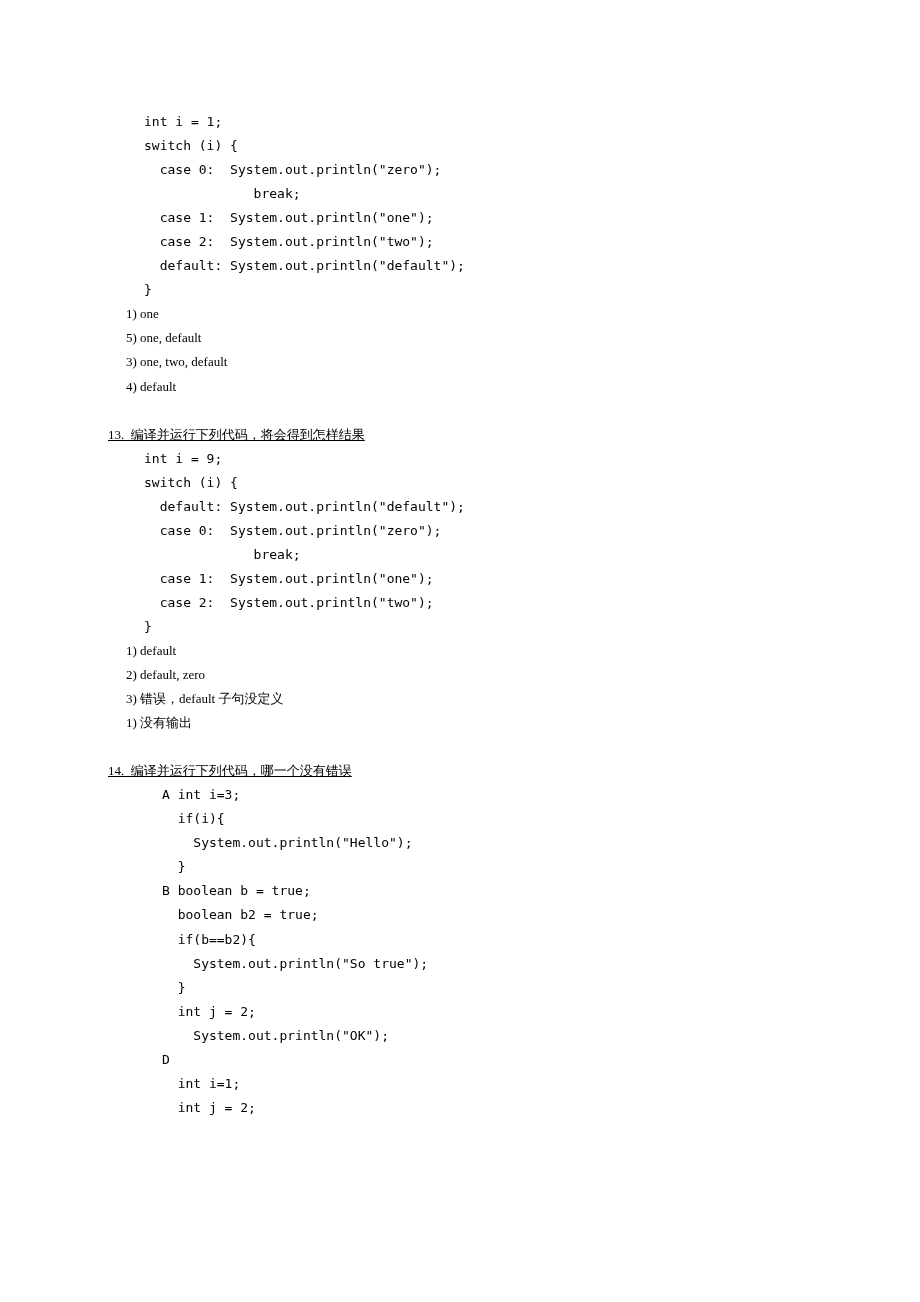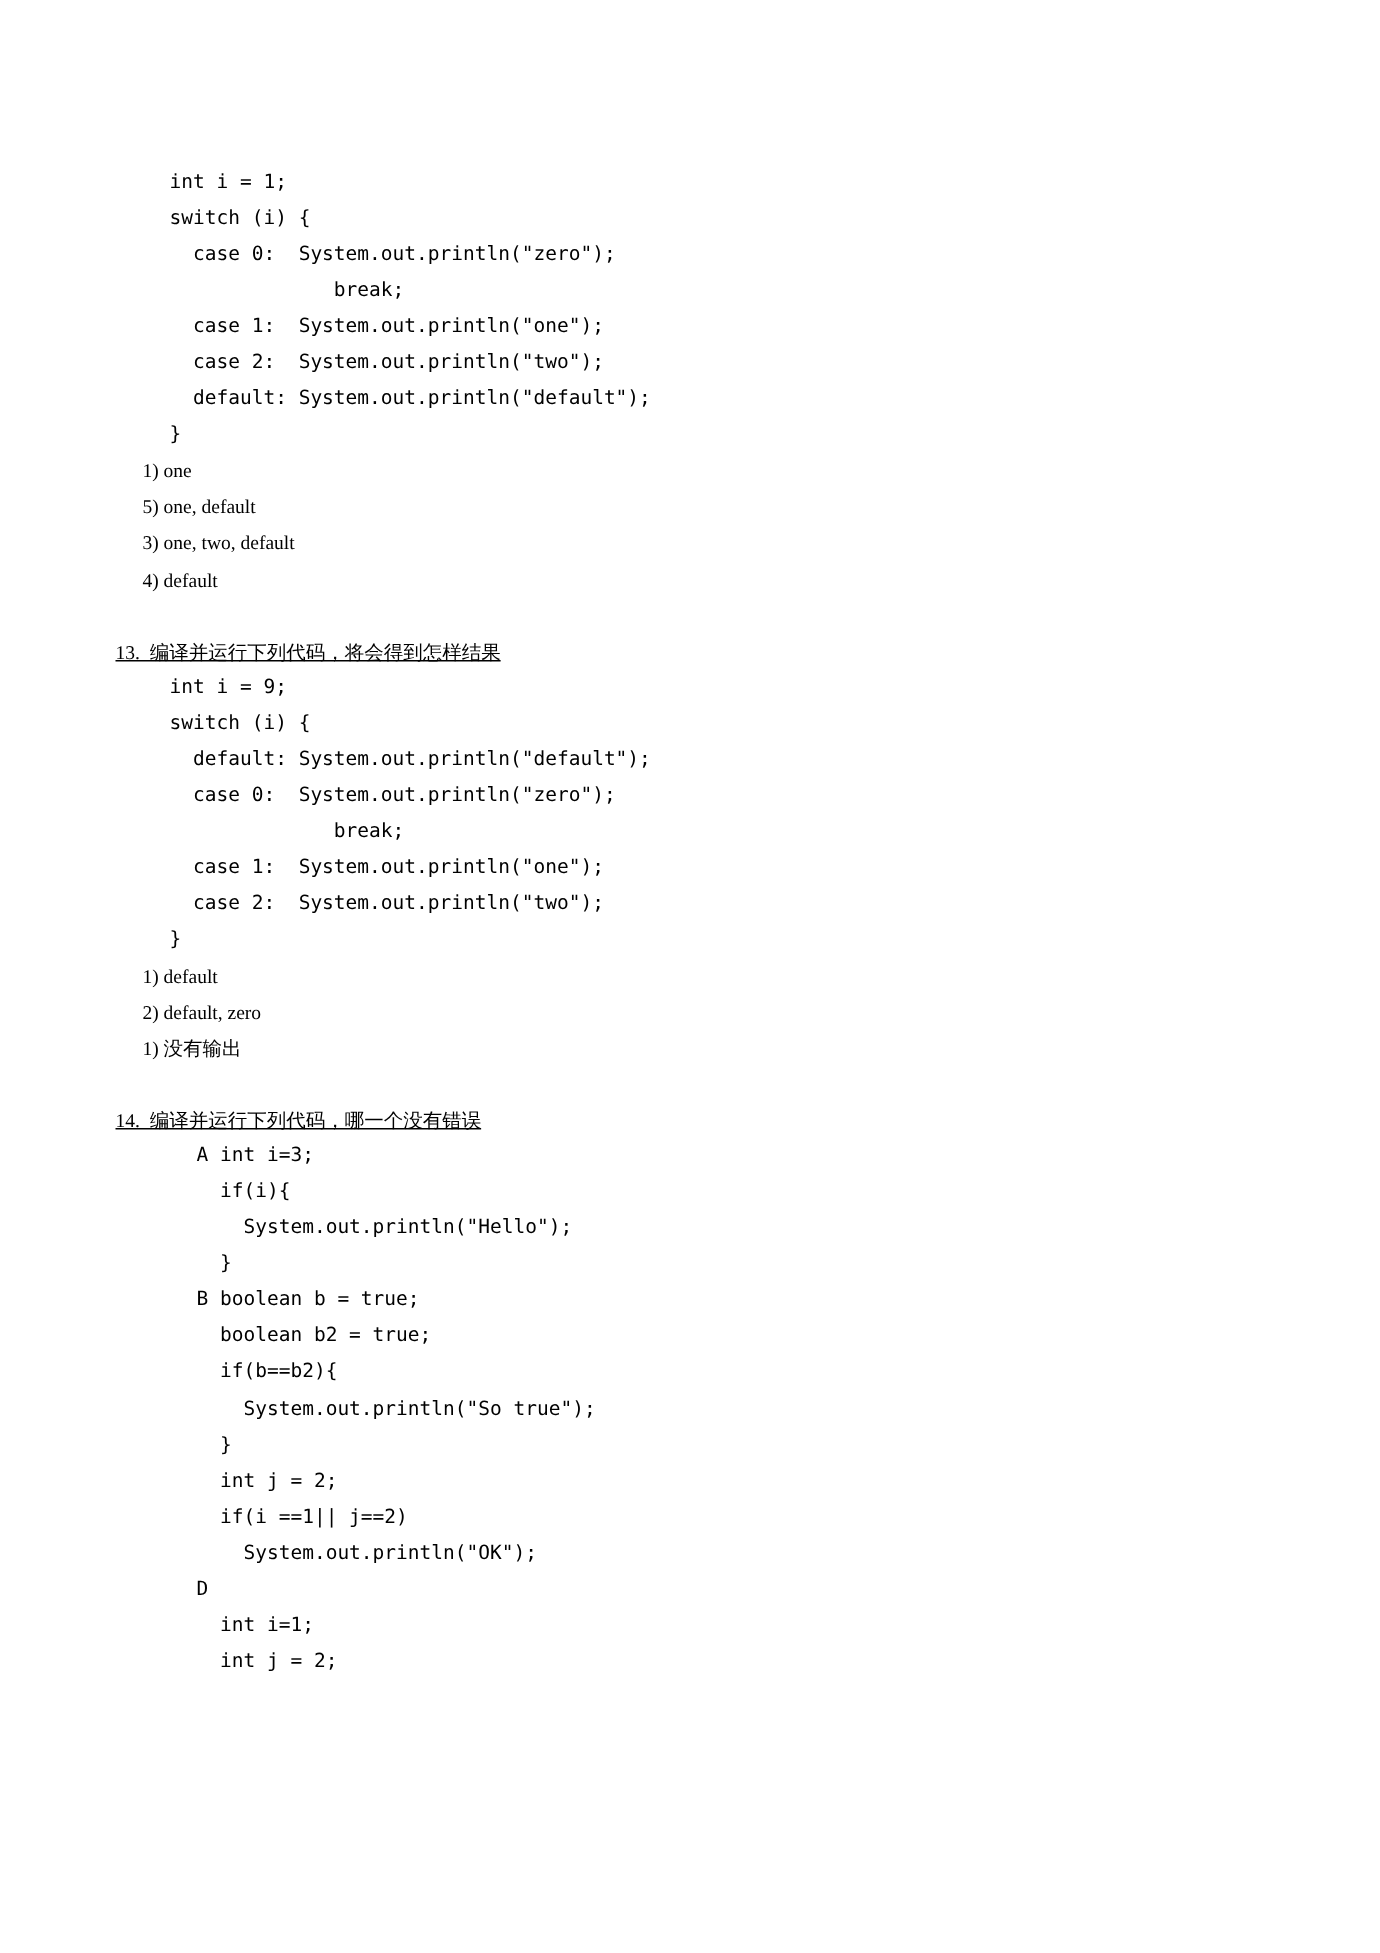--- a/index.html
+++ b/index.html
@@ -6,21 +6,21 @@
       margin: 0;
       padding: 0;
       background: #ffffff;
       font-family: "SimSun", "宋体", serif;
       font-size: 13px;
       color: #000;
       line-height: 1.85;
       width: 920px;
     }
     .page {
-      padding: 110px 165px 100px 77px;
+      padding: 110px 165px 100px 108px;
     }
     .code-line {
       font-family: "SimSun", monospace;
       white-space: pre;
     }
     .indent1 { padding-left: 18px; }
     .indent2 { padding-left: 36px; }
     .indent3 { padding-left: 54px; }
     .option-line {
       white-space: pre;
@@ -57,33 +57,33 @@
   <div class="code-line indent2">int i = 9;</div>
   <div class="code-line indent2">switch (i) {</div>
   <div class="code-line indent2">  default: System.out.println("default");</div>
   <div class="code-line indent2">  case 0:  System.out.println("zero");</div>
   <div class="code-line indent2">              break;</div>
   <div class="code-line indent2">  case 1:  System.out.println("one");</div>
   <div class="code-line indent2">  case 2:  System.out.println("two");</div>
   <div class="code-line indent2">}</div>
   <div class="option-line indent1">1) default</div>
   <div class="option-line indent1">2) default, zero</div>
+  <div class="option-line indent1">3) 错误，default 子句没定义</div>
   <div class="option-line indent1">1) 没有输出</div>
 
   <div class="spacer"></div>
 
   <div class="question-header">14.  编译并运行下列代码，哪一个没有错误</div>
   <div class="code-line indent3">A int i=3;</div>
   <div class="code-line indent3">  if(i){</div>
   <div class="code-line indent3">    System.out.println("Hello");</div>
   <div class="code-line indent3">  }</div>
   <div class="code-line indent3">B boolean b = true;</div>
   <div class="code-line indent3">  boolean b2 = true;</div>
   <div class="code-line indent3">  if(b==b2){</div>
   <div class="code-line indent3">    System.out.println("So true");</div>
   <div class="code-line indent3">  }</div>
   <div class="code-line indent3">  int j = 2;</div>
-  <div class="code-line indent3">  if(i ==1|| j==2)</div>
   <div class="code-line indent3">    System.out.println("OK");</div>
   <div class="code-line indent3">D</div>
   <div class="code-line indent3">  int i=1;</div>
   <div class="code-line indent3">  int j = 2;</div>
 </div>
 
 </body></html>

